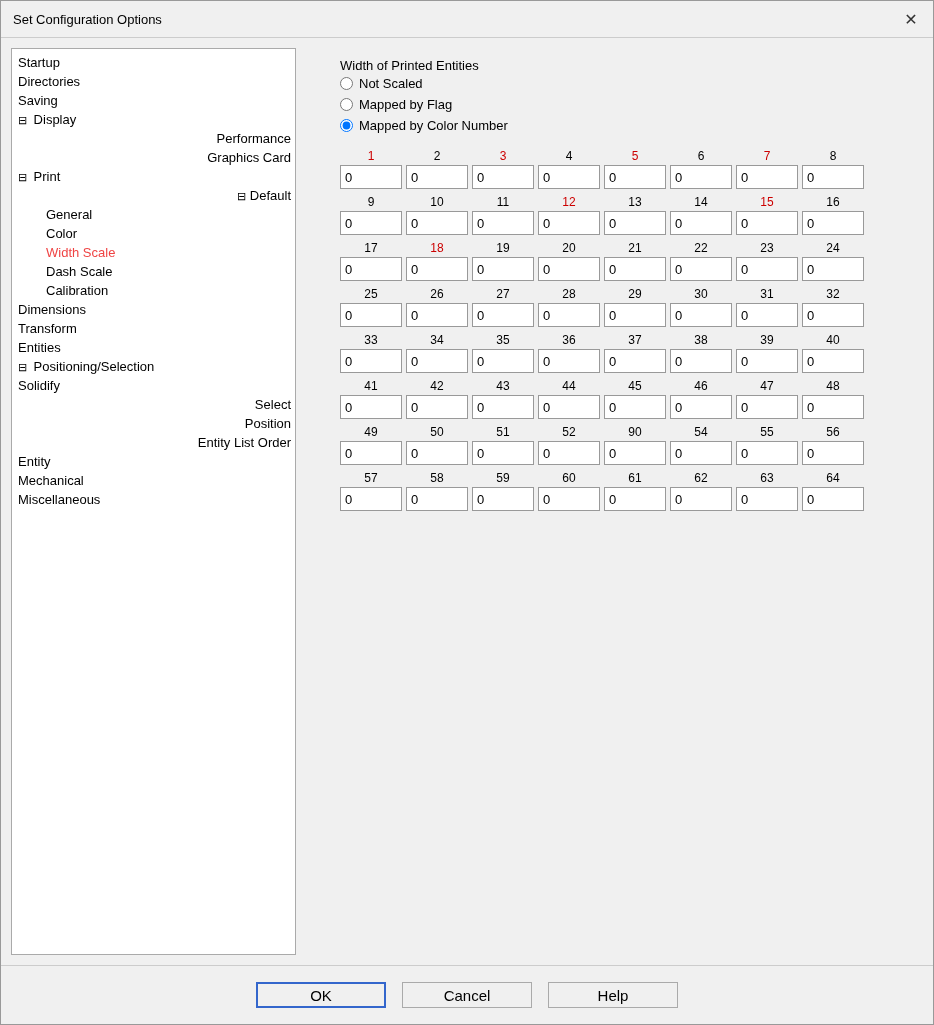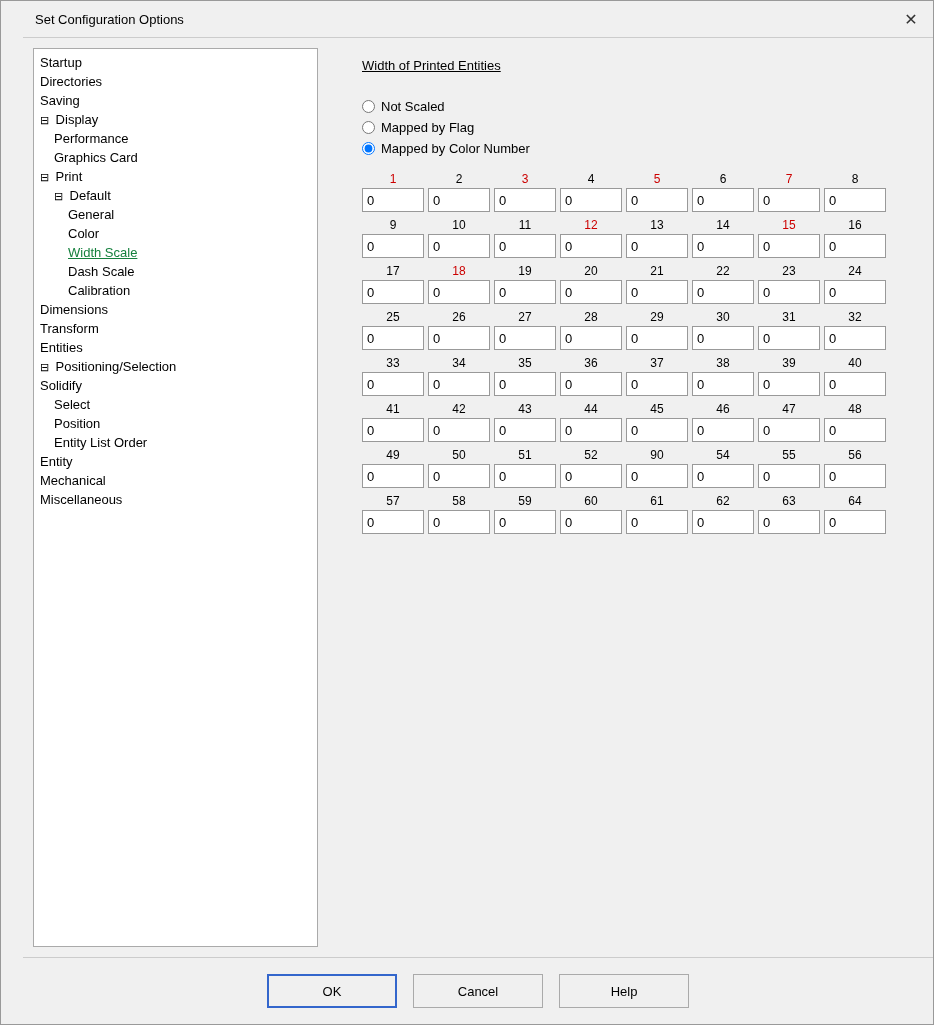--- a/index.html
+++ b/index.html
@@ -13,21 +13,20 @@
       min-height: 100vh;
     }
     .dialog {
       width: 934px;
       min-height: 1025px;
       background: #f0f0f0;
       border: 1px solid #999;
       box-shadow: 2px 2px 8px rgba(0,0,0,0.3);
       display: flex;
       flex-direction: column;
-      padding-left: 22px;
     }
     .title-bar {
       background: #f0f0f0;
       padding: 8px 12px;
       display: flex;
       justify-content: space-between;
       align-items: center;
       border-bottom: 1px solid #ccc;
     }
     .title-bar-title {
@@ -57,33 +56,32 @@
       border: 1px solid #aaa;
       overflow-y: auto;
       padding: 4px 0;
     }
     .tree-item {
       padding: 2px 4px;
       cursor: pointer;
       white-space: nowrap;
       color: #000;
     }
-    .tree-item.selected { color: #15803d; text-decoration: underline; }
+    .tree-item.selected { color: #ef4444; }
     .tree-root { padding-left: 6px; }
-    .tree-child { padding-left: 20px; }
+    .tree-child { padding-left: 20px; text-align: right; }
     .tree-child2 { padding-left: 34px; }
     .expander { display: inline-block; width: 12px; font-size: 11px; }
     .content-panel {
       flex: 1;
       padding: 10px 16px;
     }
     .section-title {
       font-size: 13px;
-      margin-bottom: 26px;
-      text-decoration: underline;
+      margin-bottom: 3px;
     }
     .radio-group { margin-bottom: 0; }
     .radio-row {
       display: flex;
       align-items: center;
       gap: 6px;
       margin-bottom: 6px;
     }
     .radio-row input[type="radio"] { margin: 0; }
     .grid-container {
@@ -119,22 +117,22 @@
     }
     .footer {
       display: flex;
       justify-content: center;
       gap: 16px;
       padding: 16px;
       border-top: 1px solid #ccc;
     }
     .footer-btn {
       width: 130px;
-      height: 34px;
-      font-size: 13px;
+      height: 26px;
+      font-size: 15px;
       cursor: pointer;
       border: 1px solid #aaa;
       background: #f0f0f0;
     }
     .footer-btn.primary {
       border: 2px solid #3366cc;
       background: #f0f0f0;
     }
   </style>
 </head>

